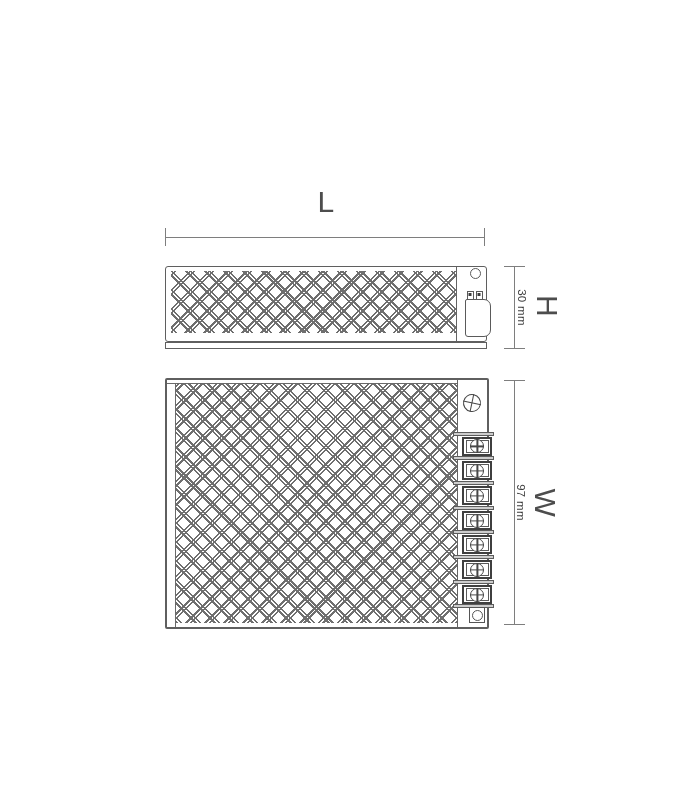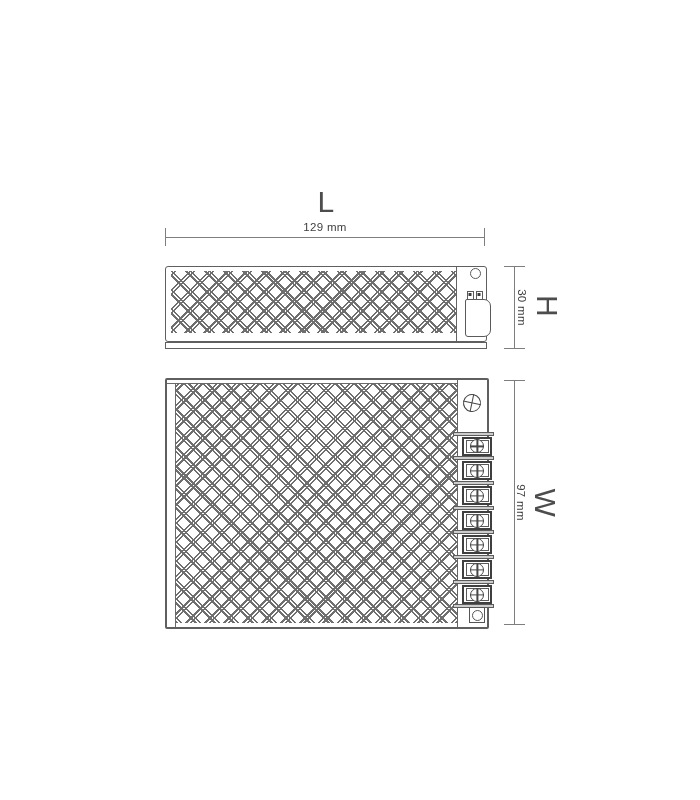--- a/index.html
+++ b/index.html
@@ -87,21 +87,20 @@
     position:absolute; left:50%; top:50%; width:9px; height:9px; margin:-5.1px 0 0 -5.1px;
     border:1.3px solid #555; border-radius:50%; background:#fff;
   }
 </style>
 </head>
 <body>
 
 <div id="canvas">
 
   <div class="dim-letter" style="left:306px; top:186px; width:40px;">L</div>
-  <div class="dim-value" style="left:165px; top:221px; width:320px;">129 mm</div>
   <div class="dline-h" style="left:165px; top:237px; width:320px;"></div>
   <div class="tick-v" style="left:165px; top:228px;"></div>
   <div class="tick-v" style="left:483.8px; top:228px;"></div>
 
   <div class="body-box" id="side-view">
     <div class="mesh" style="left:5px; top:3.5px; width:285px; height:62.5px;"></div>
     <div class="sep-line" style="left:290px;"></div>
     <div class="hole-circle" style="left:303.7px; top:0.8px; width:9.5px; height:9.5px;"></div>
     <div class="pin" style="left:300.5px;"></div>
     <div class="pin" style="left:309.5px;"></div>

